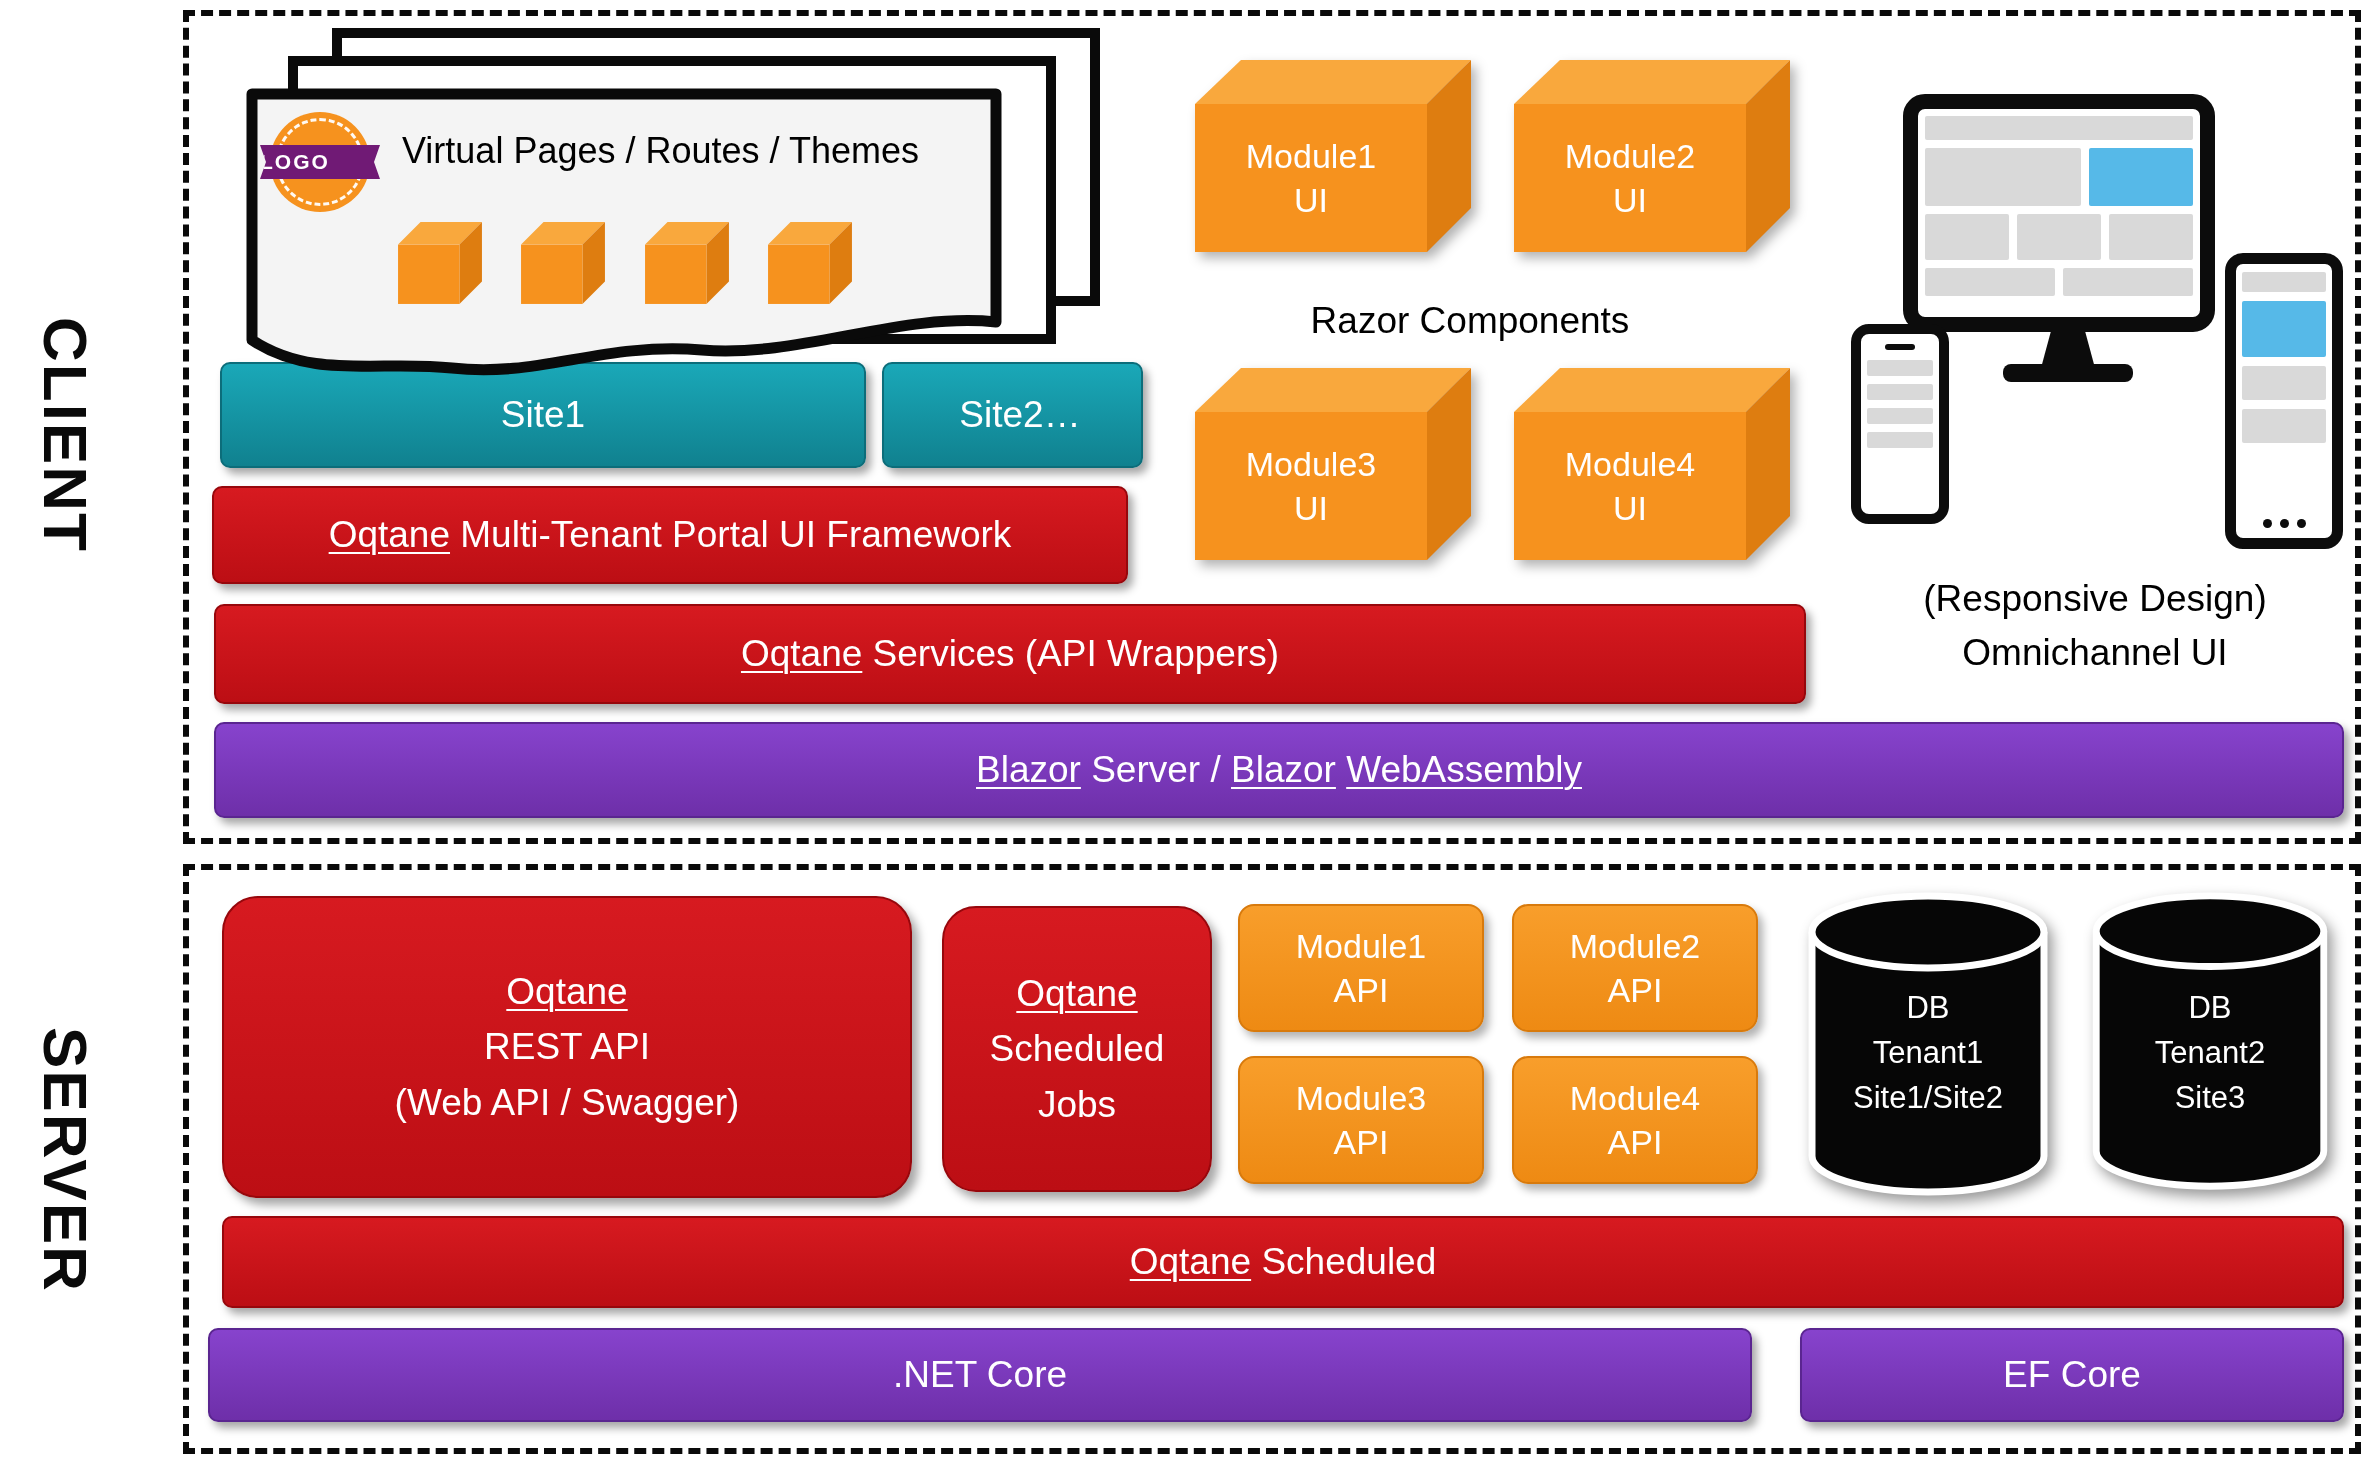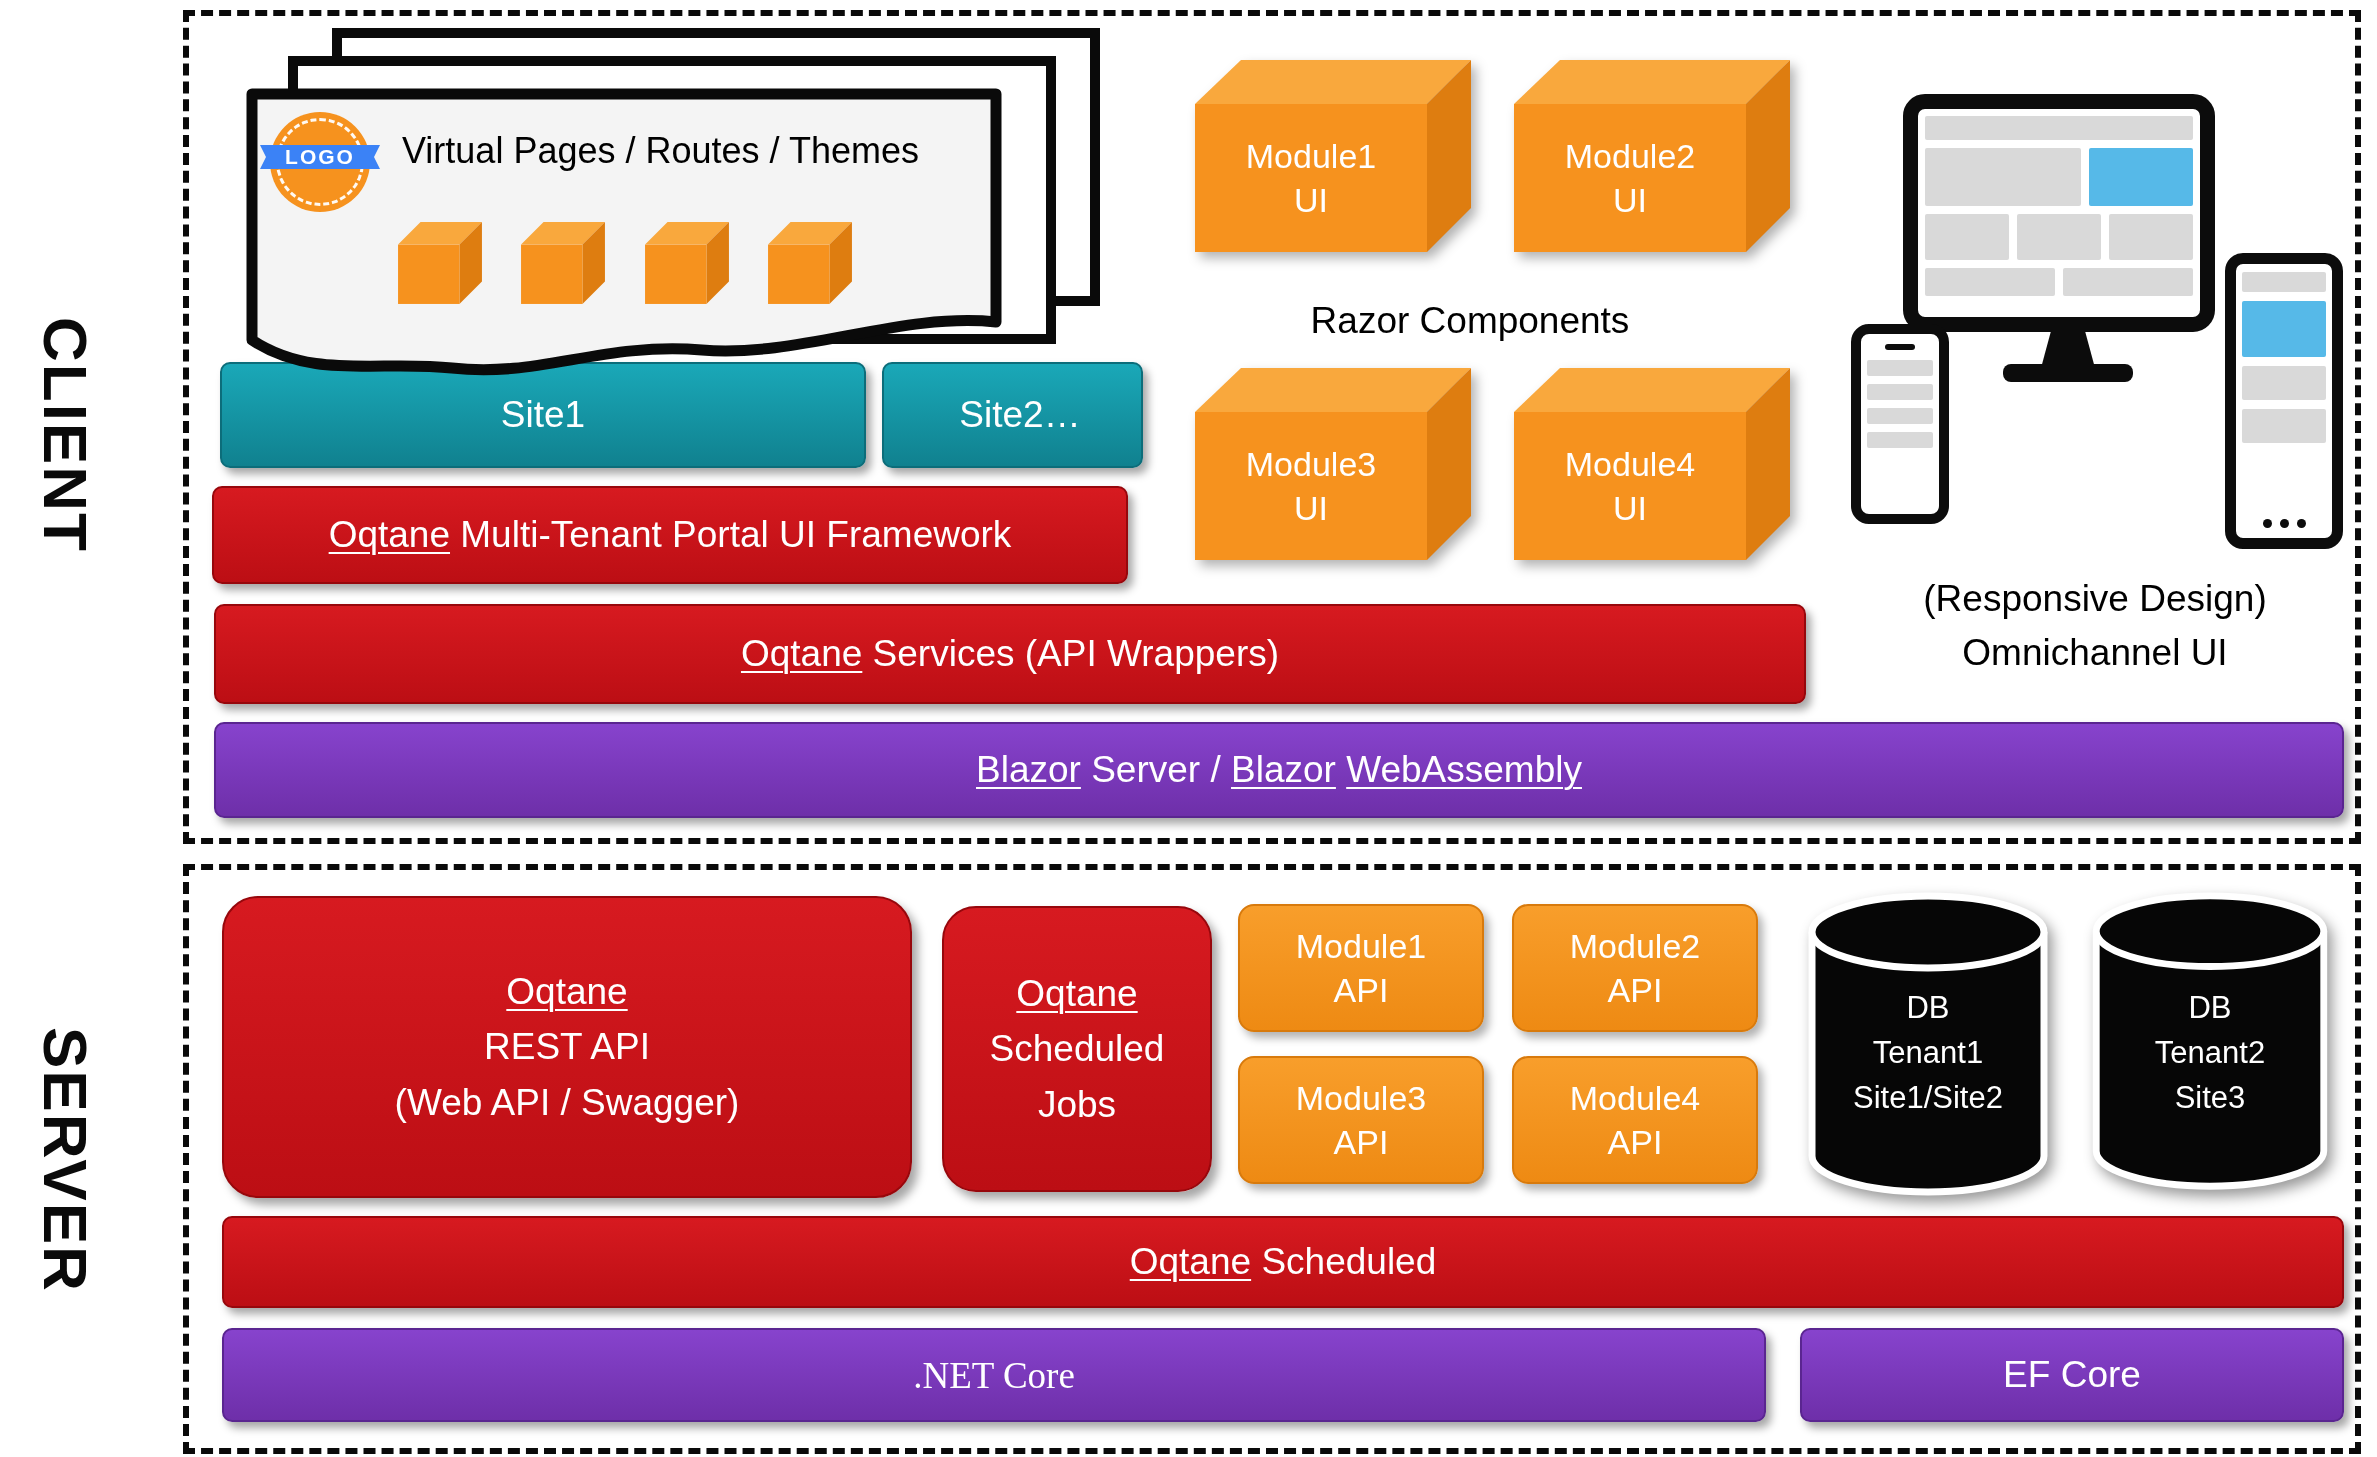--- a/index.html
+++ b/index.html
@@ -15,22 +15,22 @@
     font-size:62px;font-weight:800;letter-spacing:2px;color:#0a0a0a;
     display:flex;align-items:center;justify-content:center;
   }
   
   .sheet{position:absolute;background:#ffffff;border:10px solid #0a0a0a;}
   .front-page-svg{position:absolute;}
   
   .logo-badge{position:absolute;width:100px;height:100px;border-radius:50%;background:#f6921e;z-index:6;}
   .logo-badge::before{content:"";position:absolute;inset:6px;border-radius:50%;border:3px dashed rgba(255,255,255,.95);}
   .logo-band{
-    position:absolute;left:-10px;right:-10px;top:33px;height:24px;background:#3b82f6;
-    display:flex;align-items:center;justify-content:center;
+    position:absolute;left:-10px;right:-10px;top:33px;height:34px;background:#701a75;
+    display:flex;align-items:center;
     clip-path:polygon(0 0,100% 0,95% 50%,100% 100%,0 100%,5% 50%);
   }
   .logo-band span{color:#fff;font-size:21px;font-weight:700;letter-spacing:2px;}
   .pages-title{position:absolute;font-size:36px;color:#000;z-index:6;}
   
   .bar{
     position:absolute;border-radius:10px;display:flex;align-items:center;justify-content:center;
     color:#fff;font-size:37px;box-shadow:5px 6px 9px rgba(0,0,0,.35);
   }
   .bar.red{background:linear-gradient(180deg,#d71a20 0%,#bc0e14 100%);border:2px solid #97070c;}
@@ -286,20 +286,20 @@
     <div class="db-label">
       <div>DB</div>
       <div>Tenant2</div>
       <div>Site3</div>
     </div>
   </div>
 
   <div class="bar red" style="left:222px;top:1216px;width:2118px;height:88px;">
     <span><span class="uline">Oqtane</span><span> Scheduled</span></span>
   </div>
-  <div class="bar purple" style="left:222px;top:1328px;width:1540px;height:90px;font-family:Liberation Serif, serif;">
+  <div class="bar purple" style="left:208px;top:1328px;width:1540px;height:90px;">
     <span>.NET Core</span>
   </div>
   <div class="bar purple" style="left:1800px;top:1328px;width:540px;height:90px;">
     <span>EF Core</span>
   </div>
 
 </div>
 
 </body></html>

